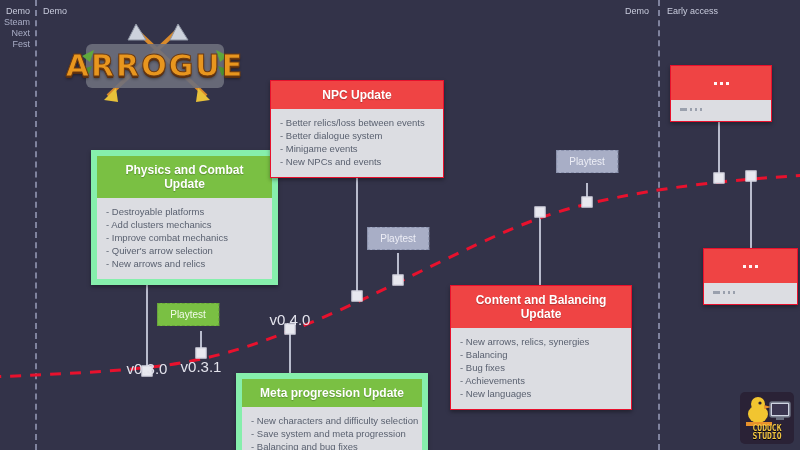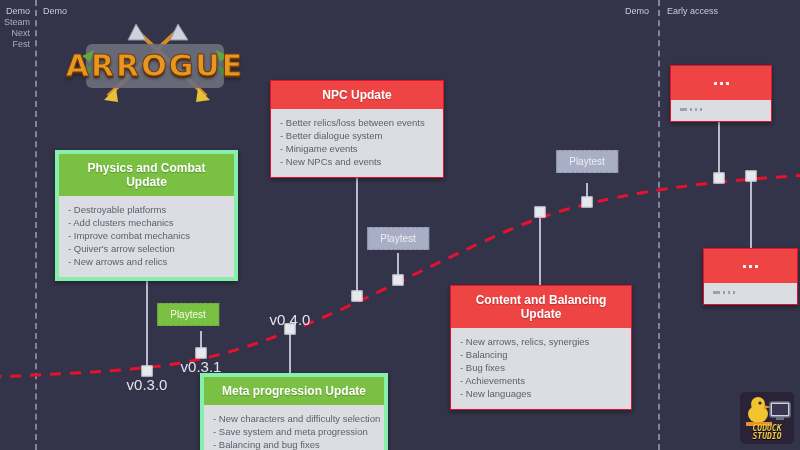--- a/index.html
+++ b/index.html
@@ -59,21 +59,21 @@
   }
   .card-body{
     background:#dcdde2;padding:7px 9px 9px 9px;
   }
   .card-body li{
     list-style:none;color:#5a6170;font-size:9.5px;line-height:13px;
     white-space:nowrap;
   }
   .card-body ul{margin:0;padding:0;}
   .card.green .card-title{background:#7ac043;}
-  .card.green{border:4px solid #86efac;}
+  .card.green{border:6px solid #86efac;margin-left:36px;}
   .card.red .card-title{background:#ef4444;}
   .card.red{border:1px solid #e8112d;}
 
   
   .redacted-title{
     display:flex;justify-content:center;align-items:center;gap:3px;height:12px;
   }
   .redacted-dot{width:3px;height:3px;background:#ffffff;opacity:.95;}
   .redacted-line{display:flex;align-items:center;gap:3px;}
   .redacted-bar{width:7px;height:3px;background:#9aa0ad;}
@@ -98,21 +98,20 @@
   
   #studio{
     position:absolute;left:740px;top:392px;width:54px;height:52px;
     background:#2a2236;border-radius:5px;overflow:hidden;
   }
   .studio-name{
     position:absolute;left:0;bottom:3px;width:54px;text-align:center;
     font-size:8px;font-weight:bold;color:#f0c542;line-height:8px;
     font-family:"DejaVu Sans Mono", monospace;
     text-shadow:0 1px 0 #000;
-    font-style:italic;
   }
 </style>
 </head>
 <body>
 
 <div id="stage">
 
   <div class="divider" style="left:35px"></div>
   <div class="divider" style="left:658px"></div>
 
@@ -143,21 +142,21 @@
   <div class="milestone" style="left:147px;top:371px"></div>
   <div class="milestone" style="left:201px;top:353px"></div>
   <div class="milestone" style="left:290px;top:329px"></div>
   <div class="milestone" style="left:357px;top:296px"></div>
   <div class="milestone" style="left:398px;top:280px"></div>
   <div class="milestone" style="left:540px;top:212px"></div>
   <div class="milestone" style="left:587px;top:202px"></div>
   <div class="milestone" style="left:719px;top:178px"></div>
   <div class="milestone" style="left:751px;top:176px"></div>
 
-  <div class="version-label" style="left:147px;top:376px">v0.3.0</div>
+  <div class="version-label" style="left:147px;top:360px">v0.3.0</div>
   <div class="version-label" style="left:201px;top:358px">v0.3.1</div>
   <div class="version-label" style="left:290px;top:311px">v0.4.0</div>
 
   <div class="playtest green" style="left:188px;top:303px">Playtest</div>
   <div class="playtest grey" style="left:398px;top:227px">Playtest</div>
   <div class="playtest grey" style="left:587px;top:150px">Playtest</div>
 
   <div class="card green" style="left:55px;top:150px;width:175px">
     <div class="card-title">Physics and Combat Update</div>
     <div class="card-body">

